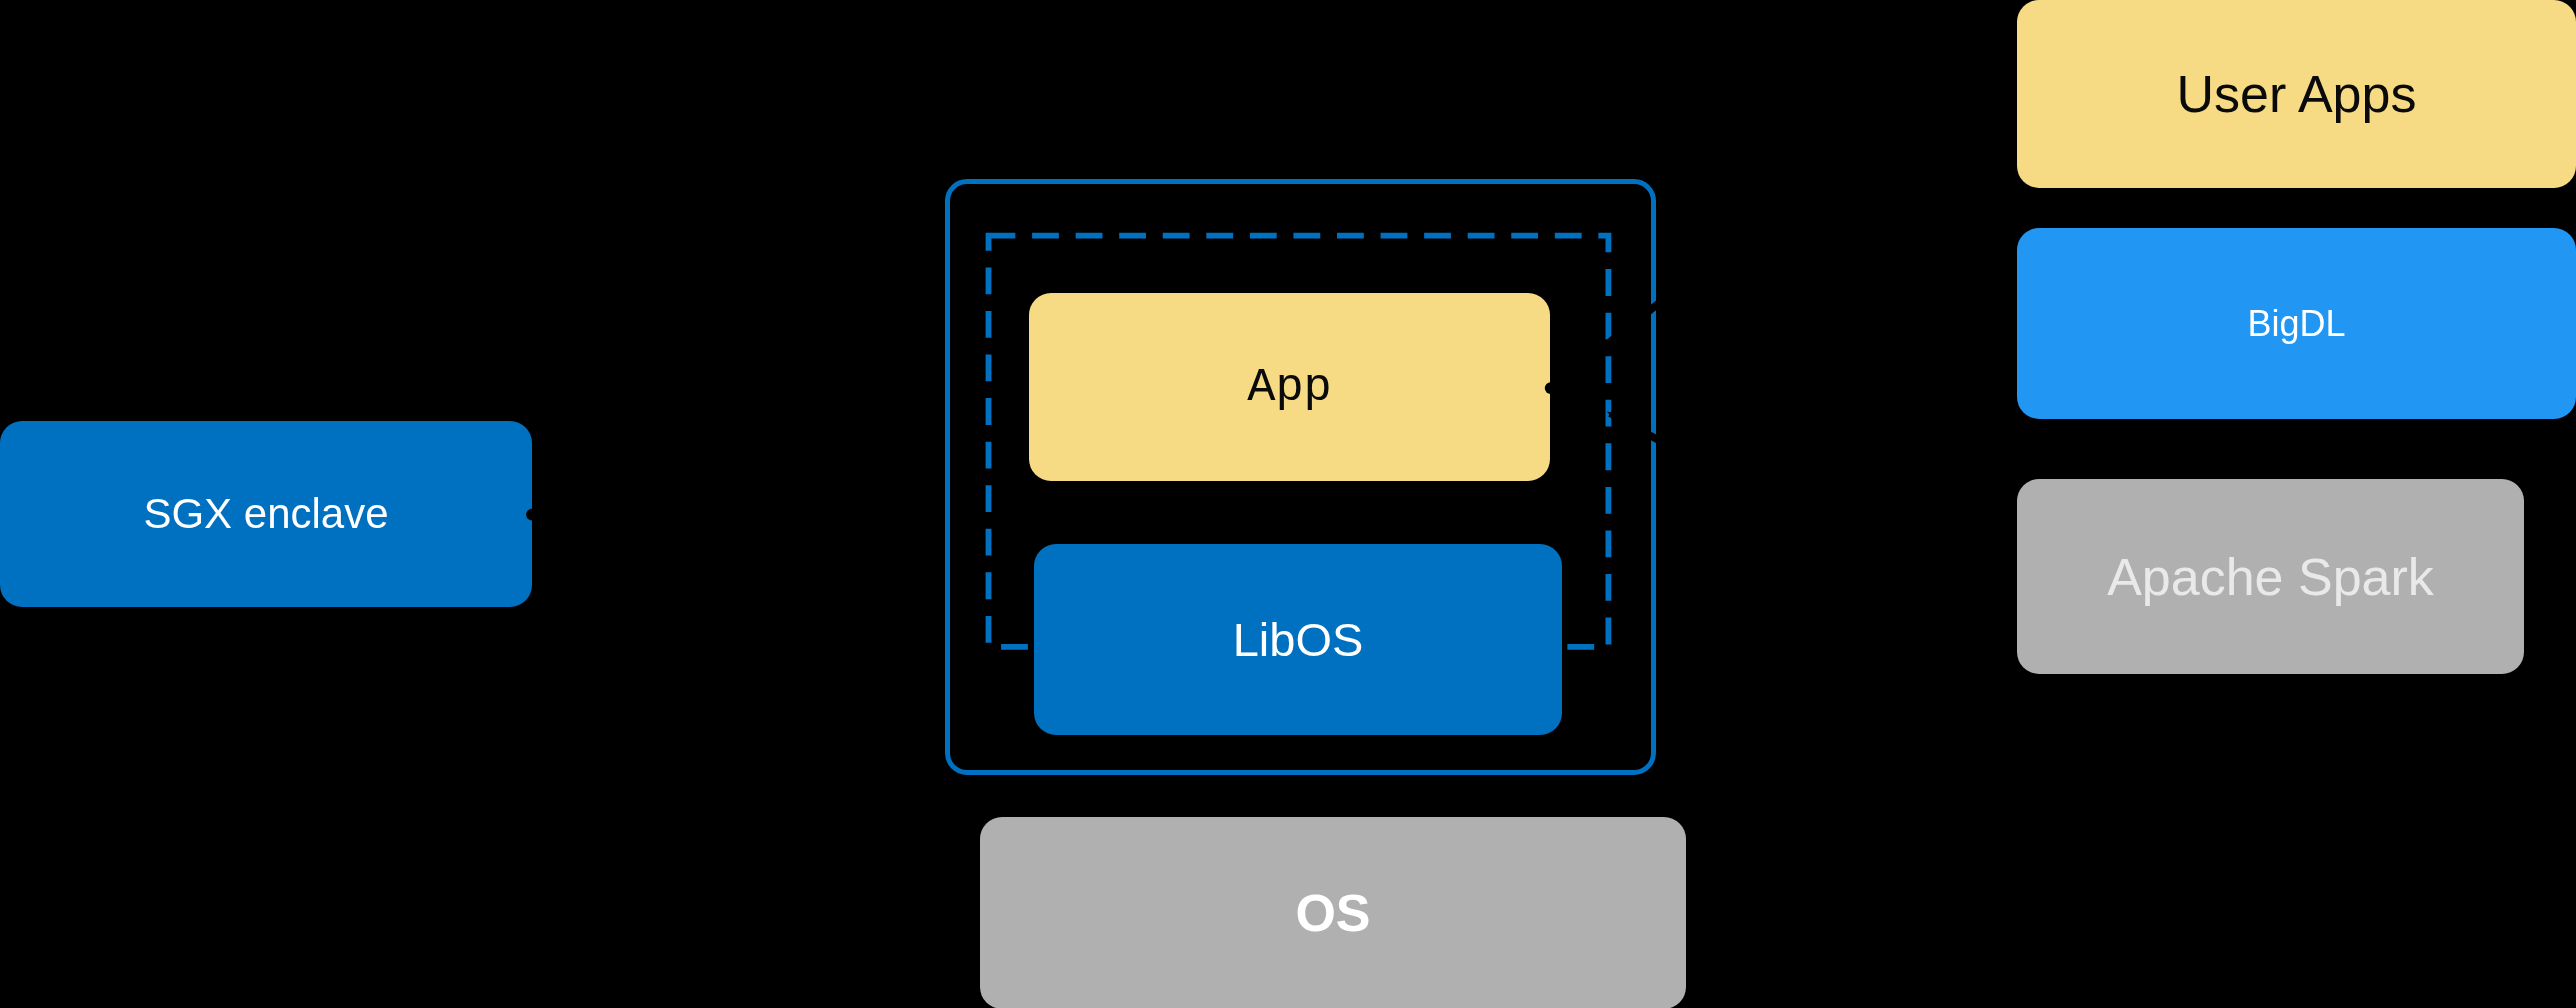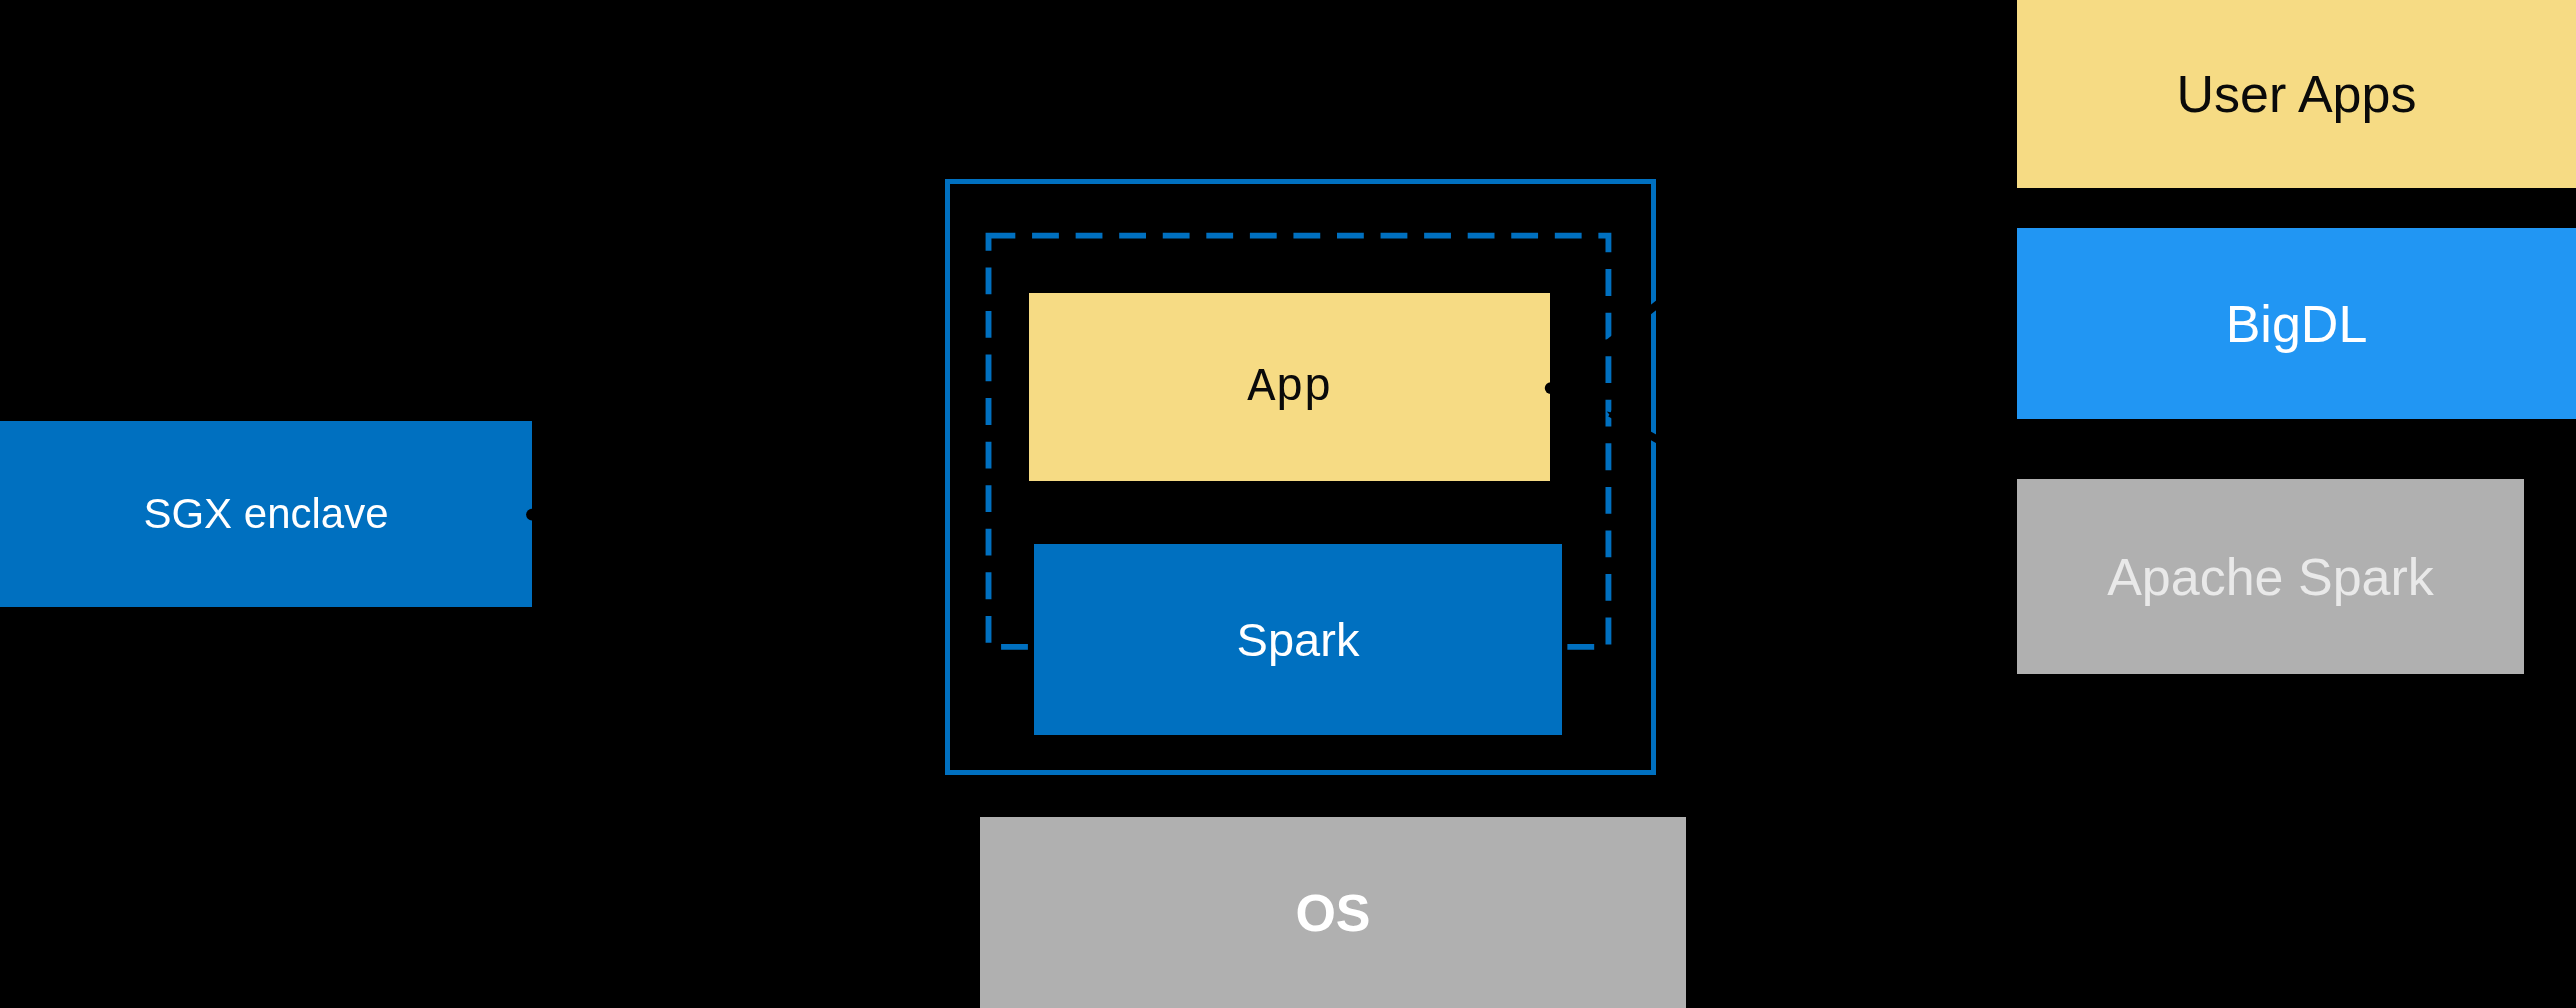--- a/index.html
+++ b/index.html
@@ -15,20 +15,21 @@
     overflow: hidden;
     font-family: "Liberation Sans", sans-serif;
   }
   .box {
     position: absolute;
     display: flex;
     align-items: center;
     justify-content: center;
     box-sizing: border-box;
     white-space: nowrap;
+    border-radius: 22px;
   }
   
   #sgx-box {
     left: 0; top: 421px; width: 532px; height: 186px;
     background: var(--intel_blue);
     color: var(--white);
     font-size: 42px;
   }
   
   #outer-box {
@@ -67,21 +68,21 @@
     left: 2017px; top: 0; width: 559px; height: 188px;
     background: var(--yellow);
     color: var(--black_text);
     font-size: 52px;
     z-index: 3;
   }
   #bigdl-box {
     left: 2017px; top: 228px; width: 559px; height: 191px;
     background: var(--bright_blue);
     color: var(--white);
-    font-size: 52px;
+    font-size: 36px;
     z-index: 3;
   }
   #spark-box {
     left: 2017px; top: 479px; width: 507px; height: 195px;
     background: var(--gray);
     color: var(--spark_text);
     font-size: 52px;
     z-index: 3;
   }
   #annot-layer { position: absolute; left: 0; top: 0; z-index: 4; }
@@ -99,21 +100,21 @@
 
   <svg id="dashed-layer" width="2576" height="1009" viewBox="0 0 3075 1204">
     <rect x="1180" y="281" width="740" height="491" fill="none" style="stroke: var(--intel_blue);" stroke-width="7" stroke-dasharray="32 20"></rect>
   </svg>
 
   <div class="box" id="app-box">
     <span>App</span>
   </div>
 
   <div class="box" id="libos-box">
-    <span>Spark</span>
+    <span>LibOS</span>
   </div>
 
   <div class="box" id="os-box">
     <span>OS</span>
   </div>
 
   <div class="box" id="userapps-box">
     <span>User Apps</span>
   </div>
 

